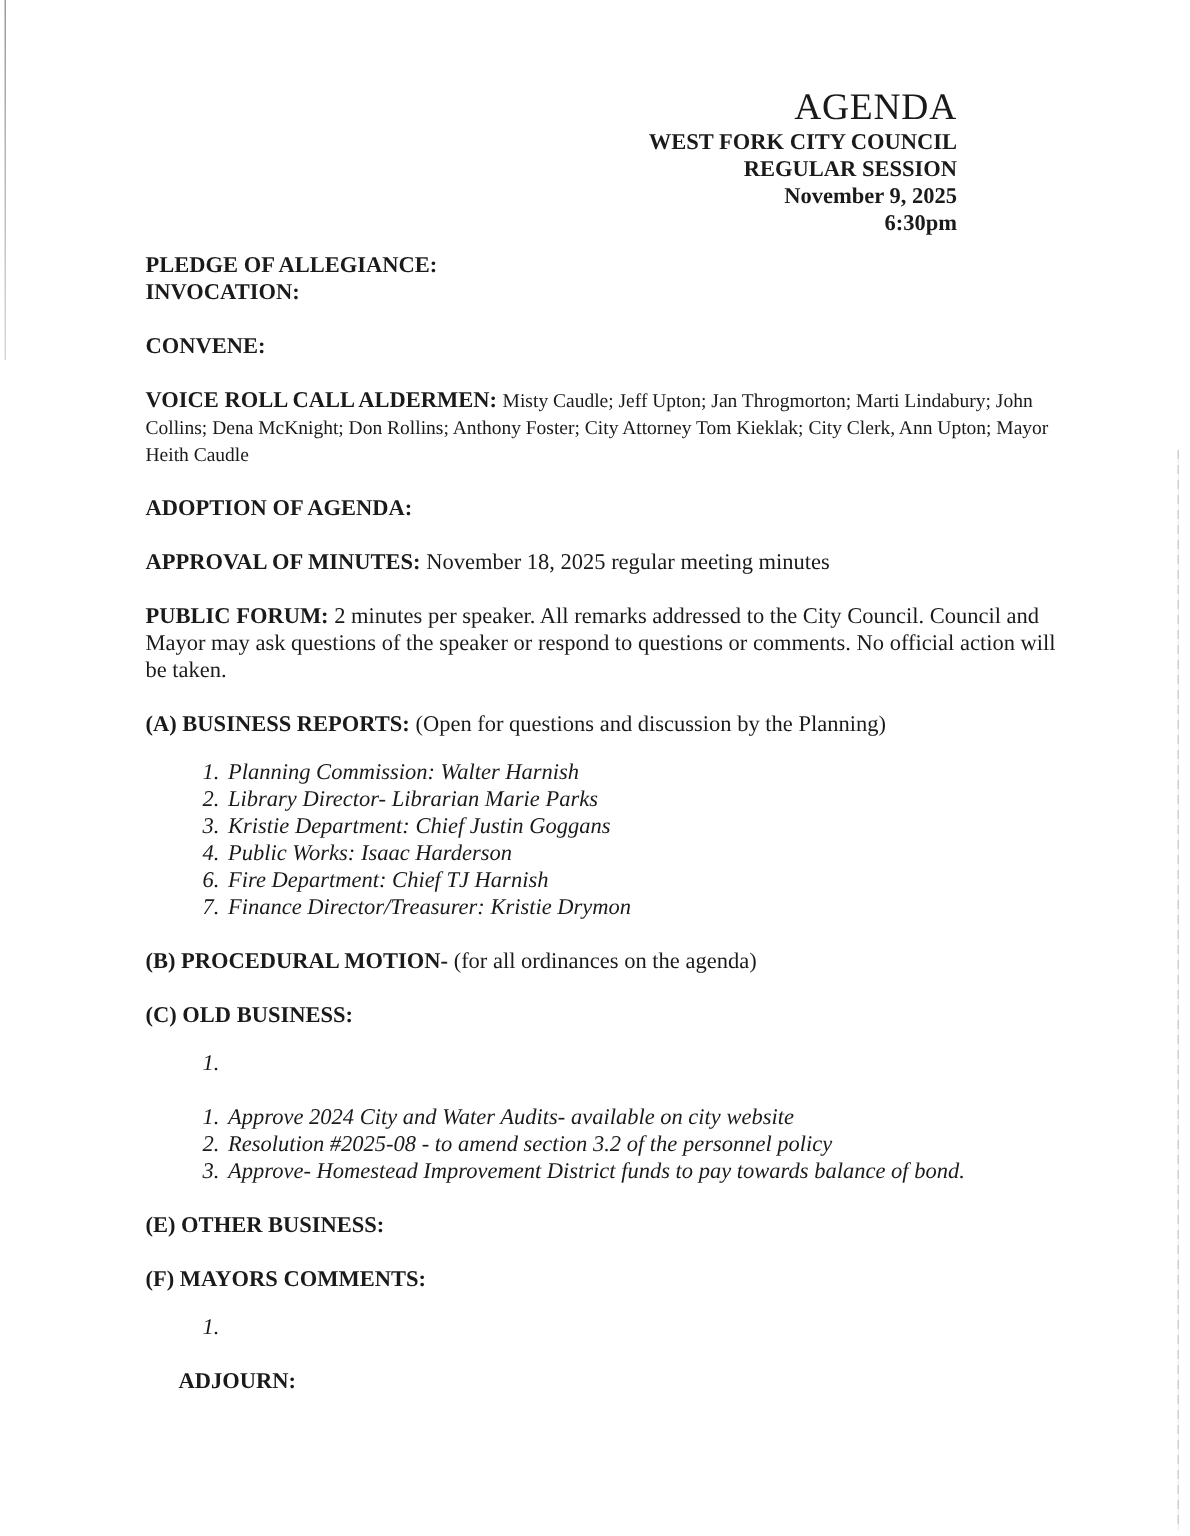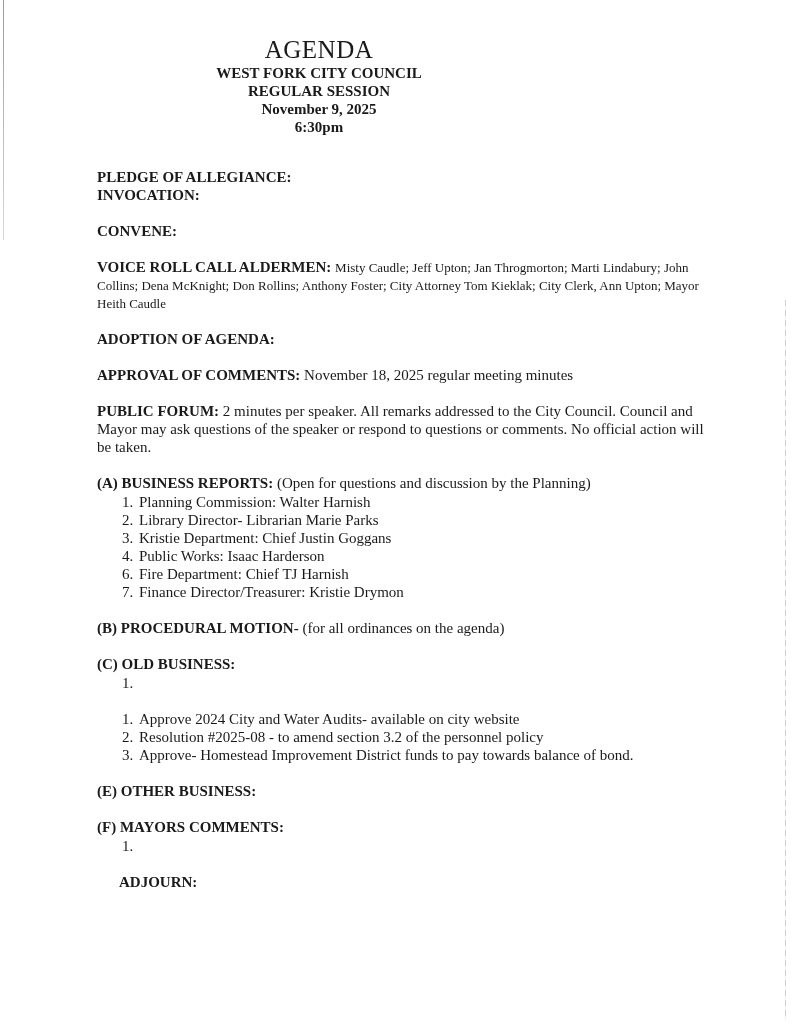--- a/index.html
+++ b/index.html
@@ -13,29 +13,29 @@
       color: #1a1a1a;
     }
     .scan-line-left {
       position: absolute; left: 3px; top: 0; width: 1px; height: 240px;
       background: linear-gradient(#9a9a9a, #d8d8d8);
     }
     .scan-line-right {
       position: absolute; left: 785px; top: 300px; width: 1px; height: 720px;
       background: repeating-linear-gradient(#cfcfcf 0 6px, #f2f2f2 6px 10px);
     }
-    .header { position: absolute; left: 0; width: 638px; top: 36px; text-align: center; }
+    .header { position: absolute; left: 0; width: 638px; top: 58px; text-align: right; }
     .header .title { font-size: 25px; line-height: 28px; font-weight: normal; letter-spacing: 0.5px; }
     .header .sub { font-size: 15px; font-weight: bold; line-height: 18px; }
 
     .content { position: absolute; left: 97px; top: 168px; width: 620px; font-size: 15px; line-height: 18px; }
     .b { font-weight: bold; }
     .small { font-size: 13px; line-height: 16px; }
     .block { margin: 0; }
-    ol.items { list-style: none; margin: 1px; padding: 0; }
+    ol.items { list-style: none; margin: 14px; padding: 0; font-style: italic; }
     ol.items li { padding-left: 24px; }
     ol.items li .num { display: inline-block; width: 17px; }
     .d-items li { padding-left: 22px; }
     .d-items li .num { width: 14px; }
   </style>
 </head>
 <body>
 
 <div class="scan-line-left"></div>
 <div class="scan-line-right"></div>
@@ -55,21 +55,21 @@
   <div class="block b" style="margin-top:18px">CONVENE:</div>
 
   <div class="block" style="margin-top:18px">
     <span class="b">VOICE ROLL CALL ALDERMEN:</span>
     <span class="small">Misty Caudle; Jeff Upton; Jan Throgmorton; Marti Lindabury; John Collins; Dena McKnight; Don Rollins; Anthony Foster; City Attorney Tom Kieklak; City Clerk, Ann Upton; Mayor Heith Caudle</span>
   </div>
 
   <div class="block b" style="margin-top:18px">ADOPTION OF AGENDA:</div>
 
   <div class="block" style="margin-top:18px">
-    <span class="b">APPROVAL OF COMMENTS:</span>
+    <span class="b">APPROVAL OF MINUTES:</span>
     <span>November 18, 2025 regular meeting minutes</span>
   </div>
 
   <div class="block" style="margin-top:18px">
     <span class="b">PUBLIC FORUM:</span>
     <span>2 minutes per speaker.  All remarks addressed to the City Council. Council and Mayor may ask questions of the speaker or respond to questions or comments.  No official action will be taken.</span>
   </div>
 
   <div class="block" style="margin-top:18px">
     <span class="b">(A) BUSINESS REPORTS:</span>

